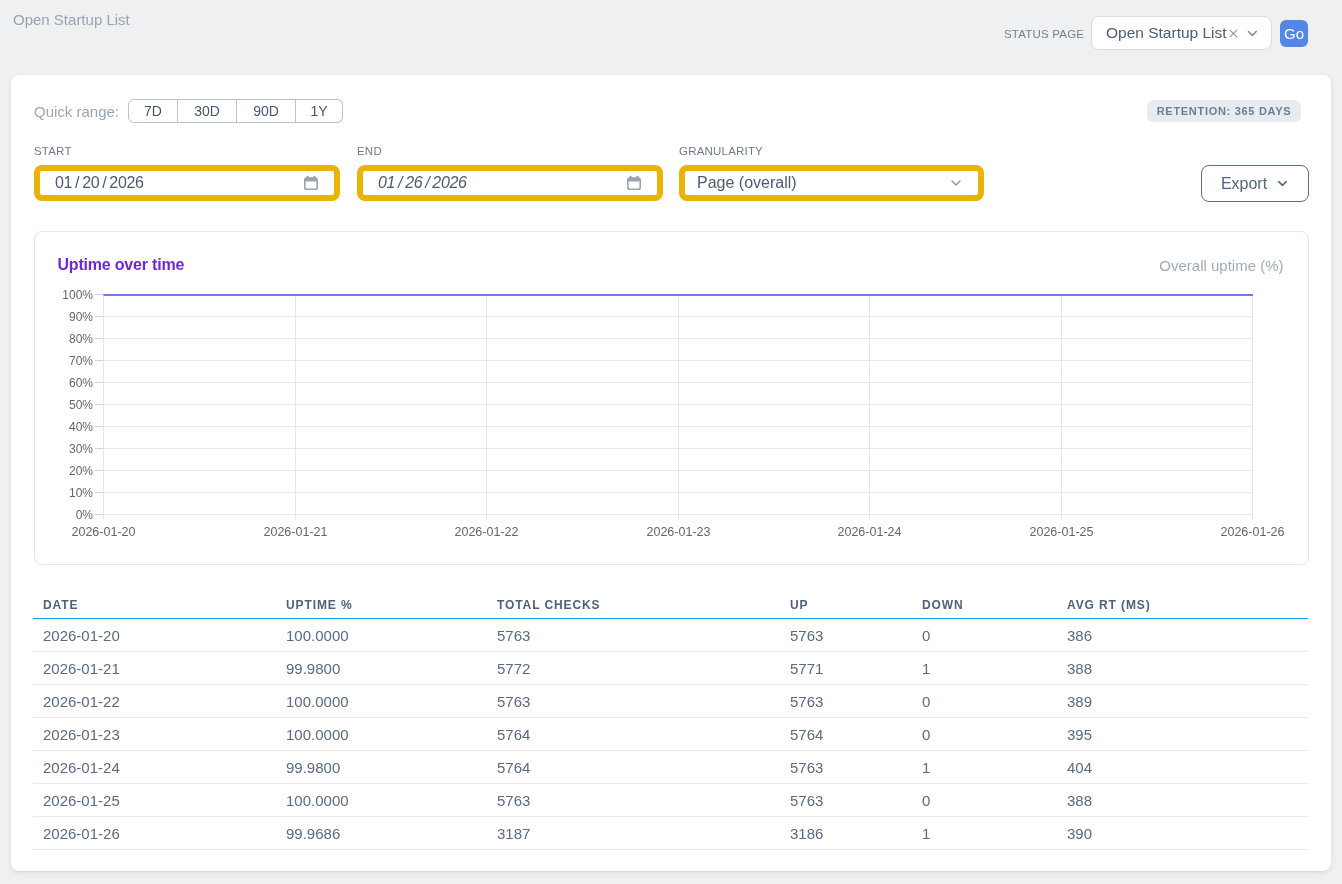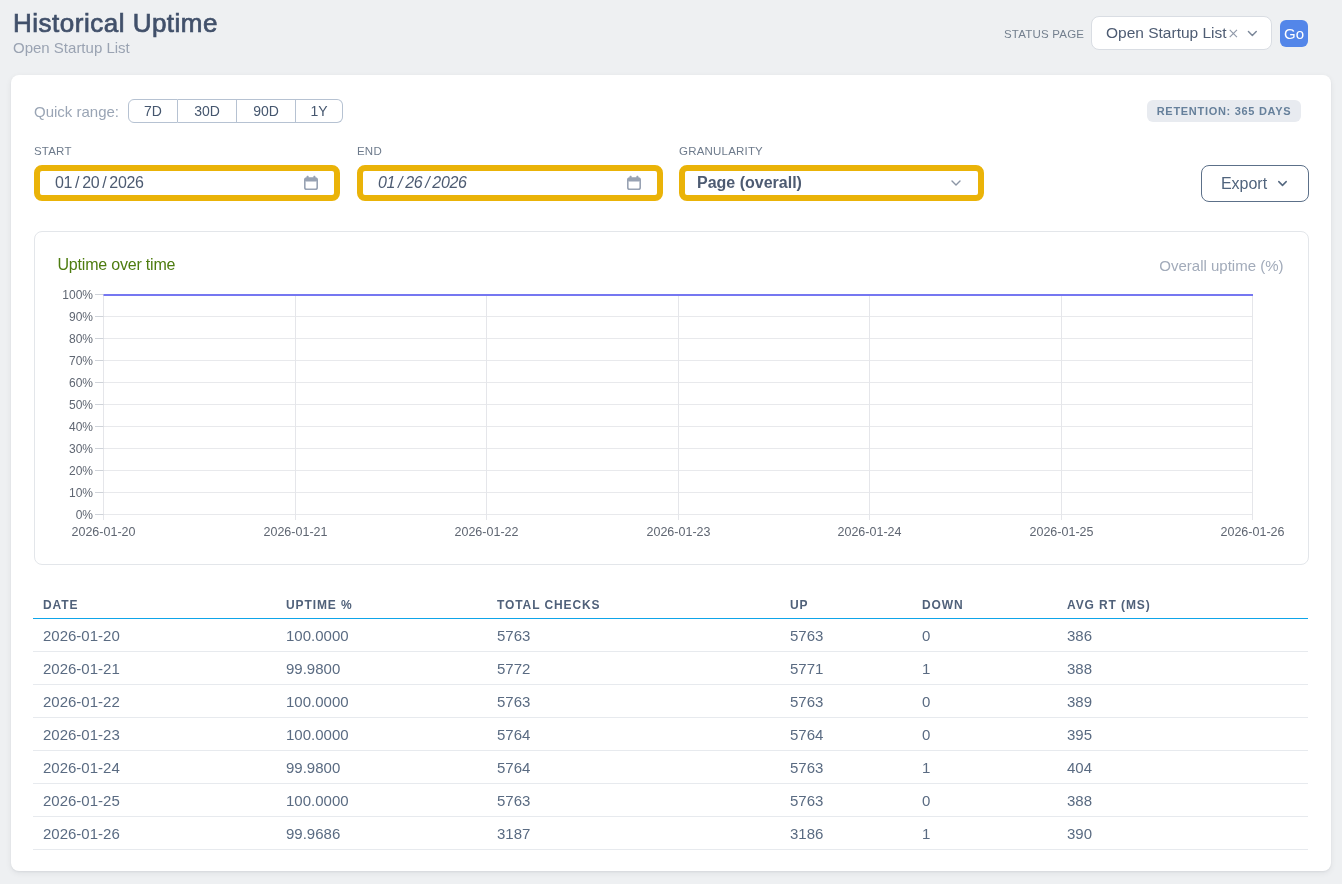--- a/index.html
+++ b/index.html
@@ -61,41 +61,40 @@
   display:flex; align-items:center; justify-content:center;
 }
 .export {
   background:#fff; border:1px solid #5c7089; border-radius:8px;
   color:#50647d; font-size:16px;
   display:flex; align-items:center; justify-content:center;text-align:right;
 }
 
 
 .chartcard { border:1px solid #e3e6ea; border-radius:8px; background:#fff; }
-.charttitle { font-size:16px; font-weight:400; color:#4d7c0f; letter-spacing:-0.2px; }
+.charttitle { font-size:16px; font-weight:700; color:#6d28d9; letter-spacing:-0.2px; }
 .chartright { font-size:15px; color:#a2abba; }
 
 
 table { border-collapse:collapse; table-layout:fixed; }
 th {
   text-align:left; font-size:12px; font-weight:700; color:#50617a;
   letter-spacing:0.9px; padding:8px 10px 6px 10px;
   border-bottom:1px solid #0ea5e9;
 }
 tbody tr:last-child td { border-bottom:1px solid #e7eaee; }
 td {
   font-size:15px; color:#5a6b82; padding:0 10px; height:33px;
   border-top:1px solid #e7eaee;
 }
 </style>
 </head>
 <body>
 
 <div class="abs" style="left:13px; top:9px;">
-  <h1>Historical Uptime</h1>
   <div class="subtitle">Open Startup List</div>
 </div>
 <div class="abs statuslabel" style="left:1004px; top:27.5px;">STATUS PAGE</div>
 <div class="abs hselect" style="left:1091px; top:16px; width:181px; height:34px;">
   <span>Open Startup List</span>
   <svg width="13" height="13" viewBox="0 0 13 13" fill="none">
       <path d="M2.8 2.8l7.4 7.4M10.2 2.8l-7.4 7.4" stroke="#9099a9" stroke-width="1.2"></path>
     </svg>
   <svg style="margin-left:7px;" width="13" height="13" viewBox="0 0 13 13" fill="none">
       <path d="M2.5 4.5l4 4 4-4" stroke="#7b8799" stroke-width="1.5" stroke-linecap="round" stroke-linejoin="round"></path>
@@ -131,21 +130,21 @@
     <svg width="16" height="16" viewBox="0 0 16 16">
         <rect x="3.6" y="0.8" width="2" height="4" rx="0.6" fill="#98a2b3"></rect>
         <rect x="10.4" y="0.8" width="2" height="4" rx="0.6" fill="#98a2b3"></rect>
         <rect x="1.8" y="3.1" width="12.4" height="11.1" rx="1.8" fill="none" stroke="#98a2b3" stroke-width="1.6"></rect>
         <rect x="1.8" y="3.1" width="12.4" height="3.4" rx="1.5" fill="#98a2b3"></rect>
       </svg>
   </div>
 
   <div class="abs flabel" style="left:668px; top:69.5px;">GRANULARITY</div>
   <div class="abs finput" style="left:668px; top:90px; width:305px; height:36px; padding-left:12px;">
-    <span class="grow" style="letter-spacing:0;font-weight:bold;">Page (overall)</span>
+    <span class="grow" style="letter-spacing:0;">Page (overall)</span>
     <svg width="14" height="14" viewBox="0 0 14 14" fill="none">
         <path d="M3 5l4 4 4-4" stroke="#8b95a5" stroke-width="1.4" stroke-linecap="round" stroke-linejoin="round"></path>
       </svg>
   </div>
 
   <div class="abs export" style="left:1190px; top:90px; width:108px; height:37px;">
     <span>Export</span>
     <svg style="margin-left:9px;" width="13" height="13" viewBox="0 0 14 14" fill="none">
         <path d="M3 5l4 4 4-4" stroke="#53677f" stroke-width="1.6" stroke-linecap="round" stroke-linejoin="round"></path>
       </svg>

